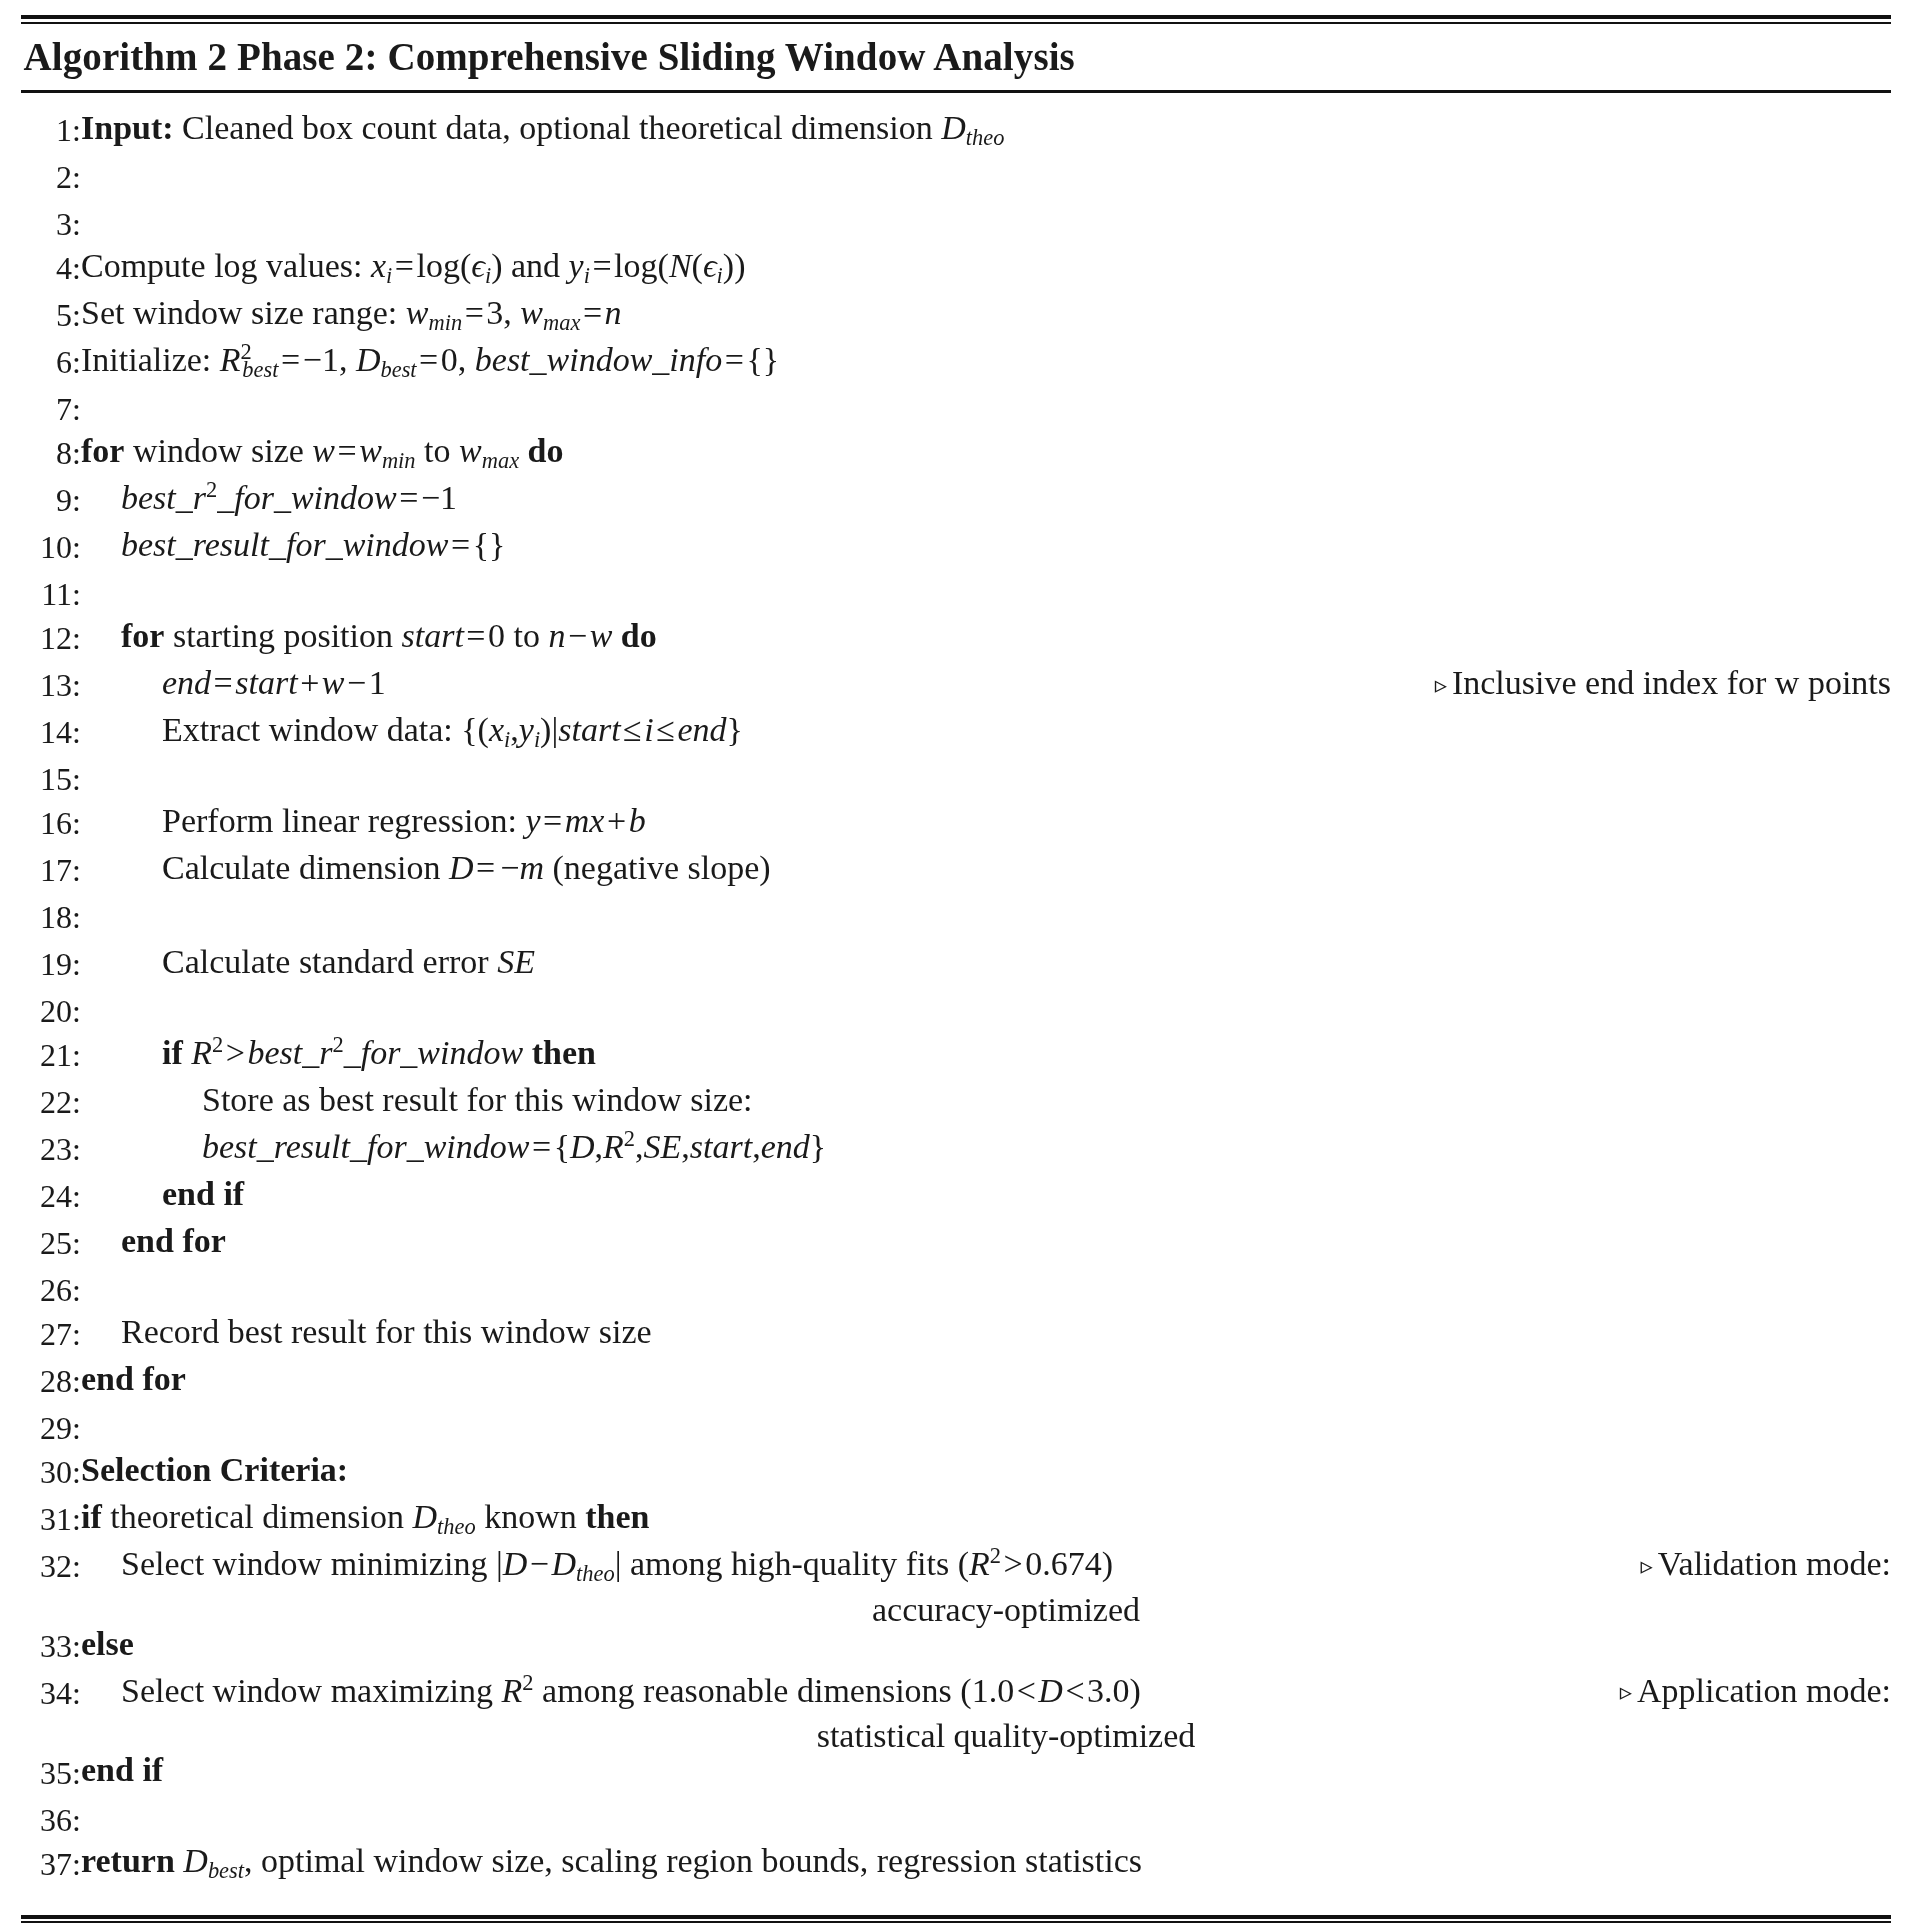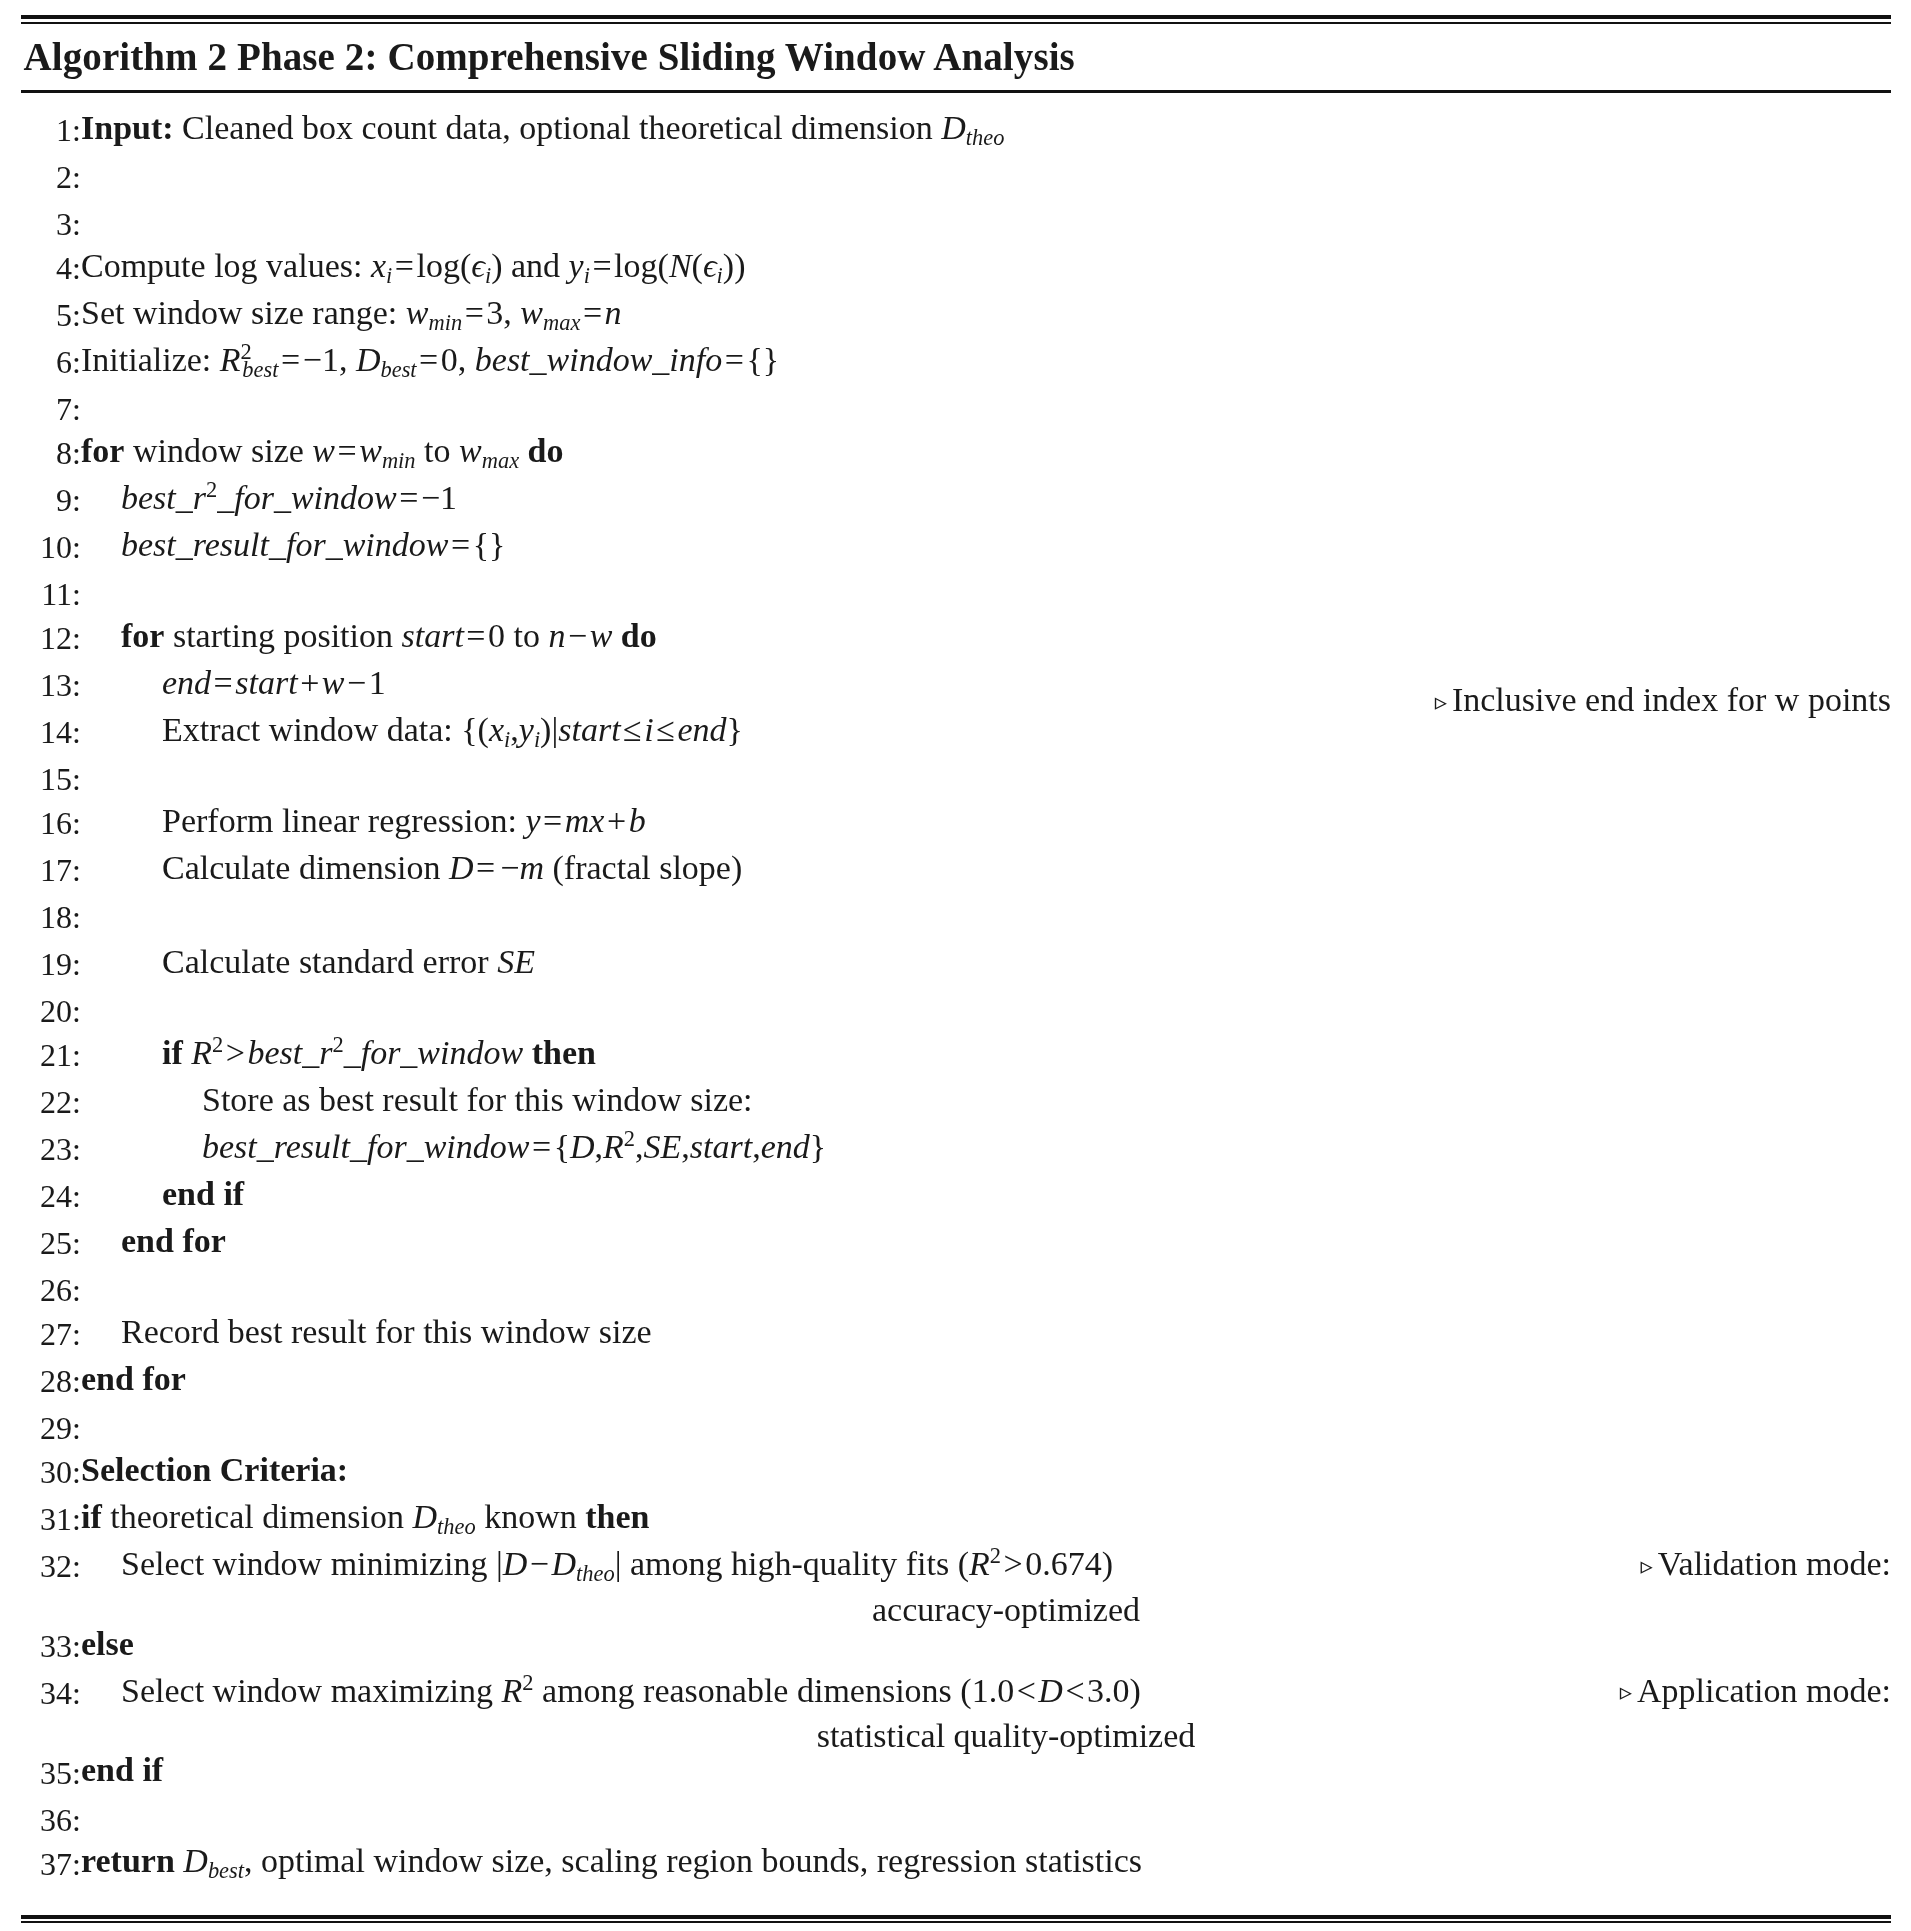--- a/index.html
+++ b/index.html
@@ -99,21 +99,21 @@
     line-height: 0;
   }
   sub { vertical-align: -0.26em; }
   sup { vertical-align: 0.52em; }
   sup.num { font-style: normal; }
 
   
   .comment {
     position: absolute;
     right: 0;
-    top: 17px;
+    top: 0;
     white-space: nowrap;
     font-size: 34px;
   }
   .comment-inline {
     float: right;
     white-space: nowrap;
     font-size: 34px;
     margin-left: 25px;
   }
   .tri {
@@ -263,21 +263,21 @@
         <span>Perform linear regression:</span>
         <span class="mi">y</span><span class="mop">=</span><span class="mi">m</span><span class="mi">x</span><span class="mop">+</span><span class="mi">b</span>
       </span>
     </div>
 
     <div class="line">
       <span class="lineno">17:</span>
       <span class="content ind2">
         <span>Calculate dimension</span>
         <span class="mi">D</span><span class="mop">=</span><span class="mop" style="padding-right:0">−</span><span class="mi">m</span>
-        <span>(fractal slope)</span>
+        <span>(negative slope)</span>
       </span>
     </div>
 
     <div class="line">
       <span class="lineno">18:</span>
     </div>
 
     <div class="line">
       <span class="lineno">19:</span>
       <span class="content ind2">

